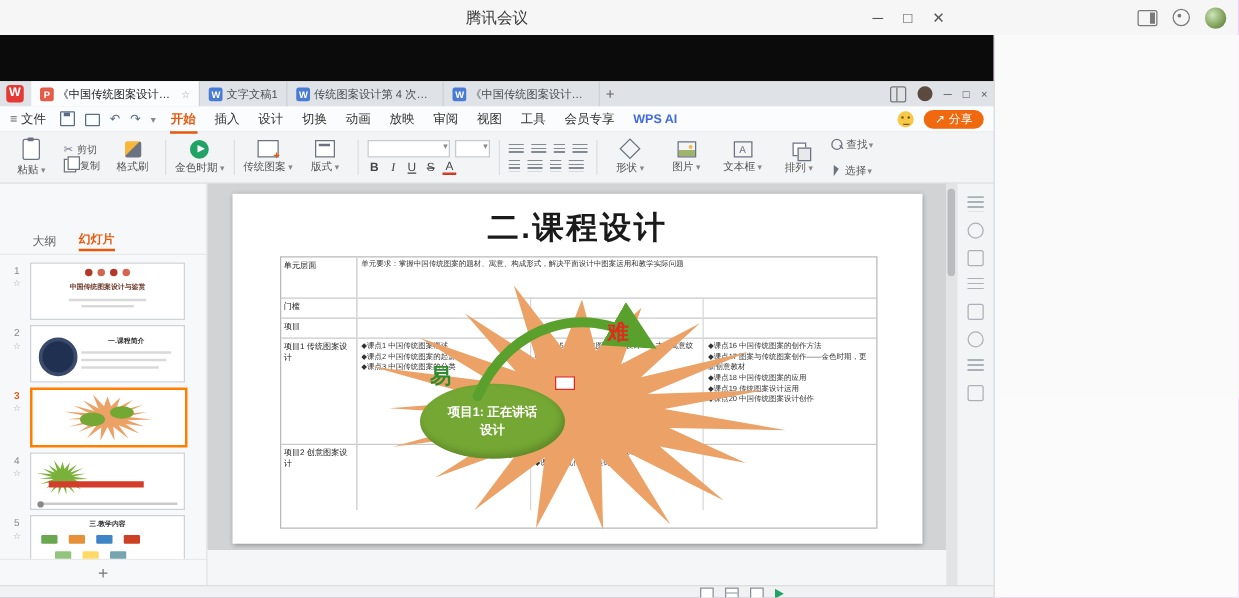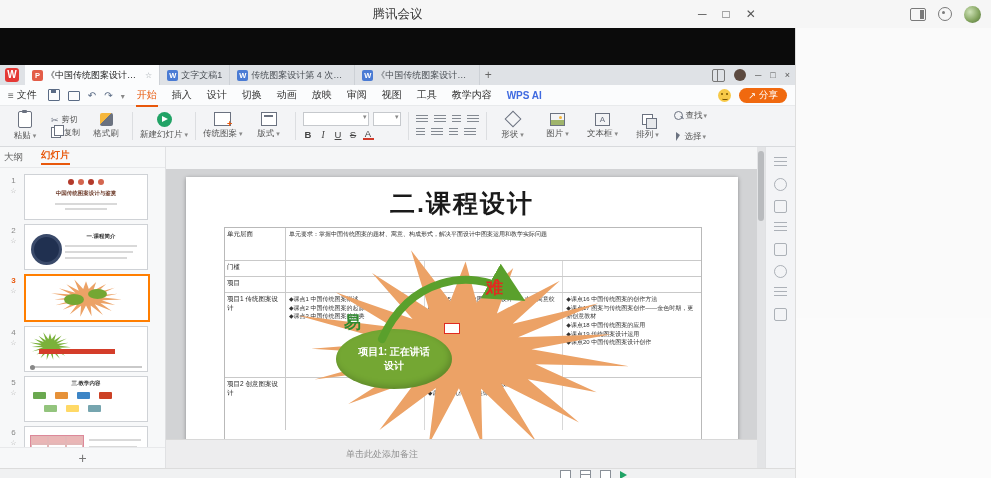--- a/index.html
+++ b/index.html
@@ -45,21 +45,21 @@
   .hamb{color:#666;font-size:10px;}
   .qicons{display:flex;align-items:center;gap:8px;color:#5a6b85;}
   .flop{width:10px;height:10px;border:1px solid #5a6b85;border-radius:1px;position:relative;}
   .flop:before{content:"";position:absolute;left:2px;top:0;width:5px;height:3px;background:#5a6b85;}
   .prnt{width:10px;height:8px;border:1px solid #5a6b85;border-radius:1px;margin-top:2px;}
   .uglyph:after{content:"↶";font-size:10px;}
   .rglyph:after{content:"↷";font-size:10px;}
   .qcaret:after{content:"▾";font-size:8px;color:#888;}
   .wmenus{display:flex;align-items:center;gap:13px;}
   .menu-item{padding:2px 1px;position:relative;white-space:nowrap;}
-  .menu-item.active{color:#e8580c;font-weight:normal;}
+  .menu-item.active{color:#e8580c;font-weight:bold;}
   .menu-item.active:after{content:"";position:absolute;left:0;right:0;bottom:-3px;height:2px;background:#e8580c;}
   .menu-item.ai{color:#3f6ae0;font-weight:bold;}
   .wmenu-right{margin-left:auto;display:flex;align-items:center;gap:8px;}
   .smiley{width:13px;height:13px;border-radius:50%;background:#f7c948;position:relative;}
   .smiley:before{content:"";position:absolute;left:3px;top:4px;width:2px;height:2px;background:#7a5500;border-radius:50%;box-shadow:5px 0 0 #7a5500;}
   .smiley:after{content:"";position:absolute;left:3.5px;top:8px;width:6px;height:2px;border-bottom:1.2px solid #7a5500;border-radius:50%;}
   .sharebtn{height:15px;background:#f0690f;border-radius:8px;color:#fff;font-size:9.5px;display:flex;align-items:center;gap:3px;padding:0 9px;}
 
   
   .wribbon{height:40px;background:#f3f4f6;border-bottom:1px solid #d8dadd;display:flex;align-items:center;padding:0 6px;gap:7px;}
@@ -100,21 +100,21 @@
   .arric{width:9px;height:9px;border:1px solid #6b7280;background:#fff;position:relative;margin:2px;}
   .arric:before{content:"";position:absolute;left:3px;top:3px;width:9px;height:9px;border:1px solid #6b7280;background:#e7e9ec;}
   .findcol{display:flex;flex-direction:column;gap:9px;font-size:8.5px;color:#555;}
   .magic{width:7px;height:7px;border:1.3px solid #6b7280;border-radius:50%;position:relative;}
   .magic:before{content:"";position:absolute;left:5px;top:5px;width:4px;height:1.3px;background:#6b7280;transform:rotate(45deg);}
   .cursic{width:0;height:0;border-left:4px solid #6b7280;border-top:3px solid transparent;border-bottom:6px solid transparent;margin:1px 2px;}
 
   
   .wbody{height:321px;display:flex;}
   .wsidebar{width:165px;background:#f7f8f9;border-right:1px solid #e0e1e3;display:flex;flex-direction:column;}
-  .stabs{height:20px;display:flex;align-items:center;gap:18px;padding-left:4px;font-size:9.5px;color:#666;border-bottom:1px solid #e8e9eb;}
+  .stabs{height:20px;display:flex;align-items:center;gap:18px;padding-left:26px;font-size:9.5px;color:#666;border-bottom:1px solid #e8e9eb;margin-top:36px;}
   .stab.active{color:#e8580c;font-weight:bold;border-bottom:2px solid #e8580c;padding-bottom:1px;}
   .sthumbs{flex:1;overflow:hidden;padding-top:4px;}
   .srow{display:flex;gap:4px;padding:2px 8px 2px 7px;align-items:flex-start;}
   .snum{width:13px;display:flex;flex-direction:column;align-items:center;gap:1px;color:#888;font-size:8px;padding-top:2px;}
   .snum .nstar:after{content:"☆";font-size:7px;color:#aaa;}
   .srow.sel .snum{color:#e8580c;font-weight:bold;}
   .sthumb{width:122px;height:44px;background:#fff;border:1px solid #cfd2d6;position:relative;overflow:hidden;}
   .srow.sel .sthumb{border:2px solid #ff7e00;}
   .dotrow{position:absolute;top:4px;left:0;right:0;display:flex;justify-content:center;gap:4px;}
   .dot{width:6px;height:6px;border-radius:50%;}
@@ -123,21 +123,21 @@
   .navycircle{position:absolute;left:6px;top:9px;width:25px;height:25px;border-radius:50%;background:#203050;border:3px solid #3a4a6a;}
   .minibar-red{position:absolute;left:14px;top:22px;width:76px;height:5px;background:#d43d2a;}
   .prog{position:absolute;left:5px;bottom:3px;right:5px;height:2px;background:#c9c9c9;}
   .prog:before{content:"";position:absolute;left:0;top:-1.5px;width:5px;height:5px;border-radius:50%;background:#888;}
   .fbox{position:absolute;width:13px;height:7px;border-radius:1px;}
   .ttable{position:absolute;left:5px;top:8px;width:52px;height:32px;border:0.5px solid #d89;display:grid;grid-template-columns:1fr 1fr 1fr;grid-template-rows:1fr 1fr 1fr 1fr;}
   .ttable div{border:0.5px solid #e3b7b7;}
   .ttable div.hd{background:#eab6b6;}
   .saddrow{height:20px;display:flex;align-items:center;justify-content:center;color:#777;font-size:14px;border-top:1px solid #e8e9eb;}
 
-  .wmain{flex:1;display:flex;flex-direction:column;margin-top:22px;}
+  .wmain{flex:1;display:flex;flex-direction:column;}
   .wcanvas{height:293px;background:#d2d3d5;position:relative;overflow:hidden;}
   .slide{position:absolute;left:20px;top:8px;width:552px;height:280px;background:#fff;box-shadow:0 1px 4px rgba(0,0,0,.35);}
   .wnotes{height:28px;background:#ededee;border-top:1px solid #d8d8d8;font-size:9px;color:#8f8f8f;line-height:28px;padding-left:180px;}
   .wscroll{width:8px;background:#e3e4e6;position:relative;}
   .wscroll .thumb{position:absolute;left:1px;top:4px;width:6px;height:70px;background:#b9bbbe;border-radius:3px;}
   .wtools{width:29px;background:#f3f4f6;border-left:1px solid #e0e1e3;display:flex;flex-direction:column;align-items:center;gap:9px;padding-top:10px;}
   .tpi{width:13px;height:12px;background:repeating-linear-gradient(#9aa0a8 0 1.5px,transparent 1.5px 4px);opacity:.8;}
   .tpi.round{background:none;border:1.5px solid #9aa0a8;border-radius:50%;width:11px;height:11px;}
   .tpi.sq{background:none;border:1.5px solid #9aa0a8;border-radius:2px;width:11px;height:11px;}
 
@@ -252,21 +252,21 @@
         <div class="wmenus">
           <span class="menu-item active">开始</span>
           <span class="menu-item">插入</span>
           <span class="menu-item">设计</span>
           <span class="menu-item">切换</span>
           <span class="menu-item">动画</span>
           <span class="menu-item">放映</span>
           <span class="menu-item">审阅</span>
           <span class="menu-item">视图</span>
           <span class="menu-item">工具</span>
-          <span class="menu-item">教学内容</span>
+          <span class="menu-item">会员专享</span>
           <span class="menu-item ai">WPS AI</span>
         </div>
         <div class="wmenu-right">
           <span class="smiley"></span>
           <span class="sharebtn">
             <span>↗</span>
             <span>分享</span>
           </span>
         </div>
       </div>
@@ -286,21 +286,21 @@
             <span>复制</span>
           </div>
         </div>
         <div class="bigbtn">
           <span class="brushic"></span>
           <span class="lbl">格式刷</span>
         </div>
         <div class="vdiv"></div>
         <div class="bigbtn">
           <span class="playic"></span>
-          <span class="lbl drop">新建幻灯片</span>
+          <span class="lbl drop">金色时期</span>
         </div>
         <div class="vdiv"></div>
         <div class="bigbtn">
           <span class="slideic"></span>
           <span class="lbl drop">传统图案</span>
         </div>
         <div class="bigbtn">
           <span class="layoutic"></span>
           <span class="lbl drop">版式</span>
         </div>
@@ -544,23 +544,20 @@
               </svg>
 
               <div class="oval oval1 prewrap">项目1: 正在讲话
 设计</div>
               <div class="easy">易</div>
               <div class="hard">难</div>
               <div class="redbox"></div>
 
             </div>
           </div>
-          <div class="wnotes">
-            <span>单击此处添加备注</span>
-          </div>
         </div>
 
         <div class="wscroll">
             <div class="thumb"></div>
           </div>
 
         <div class="wtools">
           <span class="tpi"></span>
           <span class="tpi round"></span>
           <span class="tpi sq"></span>

